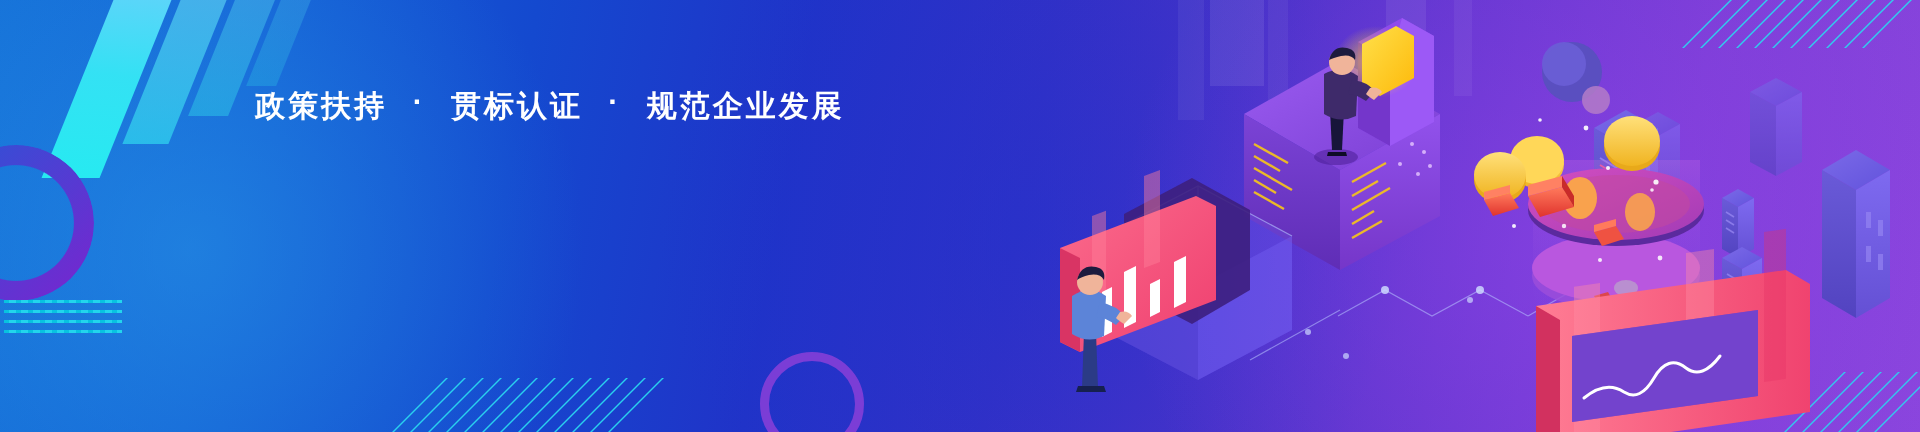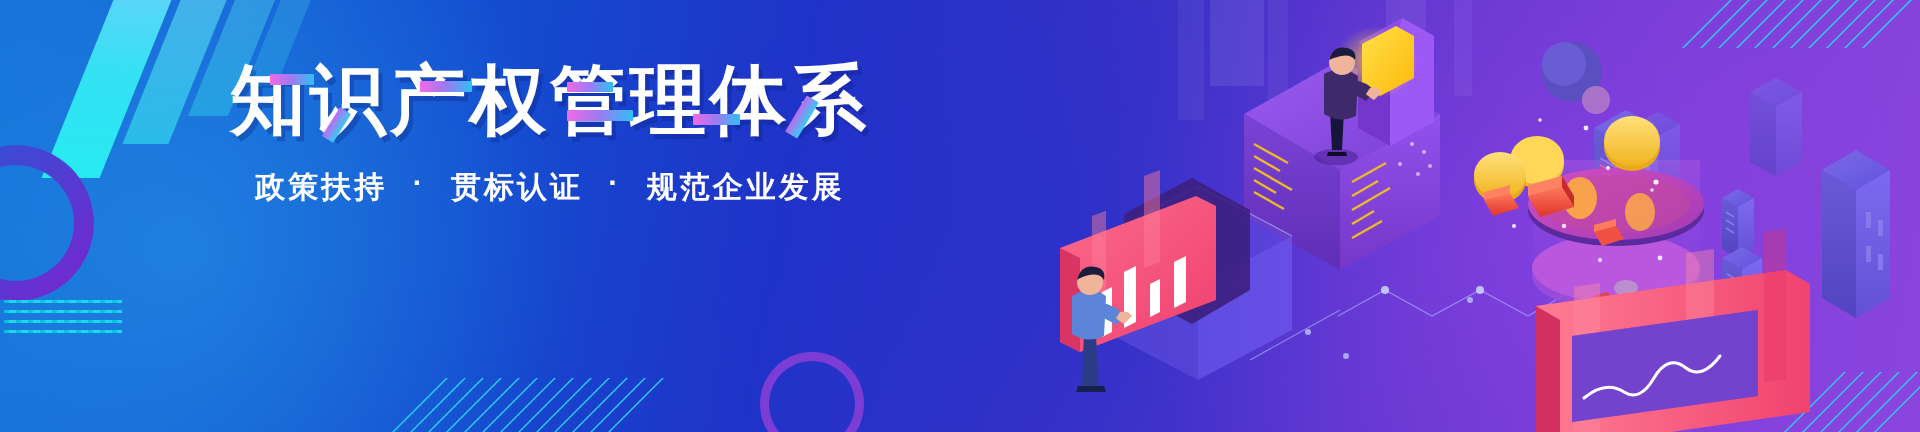--- a/index.html
+++ b/index.html
@@ -170,31 +170,20 @@
       <i style="left:166px"></i>
       <i style="left:184px"></i>
   </div>
 
   <div class="ring-bottom"></div>
 
   <div class="accent-bar"></div>
 
   <div class="textblock">
 
-    <div class="title-line title-1">
-      <span>知识产权管理体系</span>
-      
-      <span class="tslash g-pc" style="left:270px;  top:14px;  width:44px; height:11px;"></span>
-      <span class="tslash g-cp" style="left:330px;  top:48px;  width:13px; height:34px; transform:rotate(32deg);"></span>
-      <span class="tslash g-pc" style="left:420px;  top:21px;  width:52px; height:11px;"></span>
-      <span class="tslash g-pc" style="left:567px;  top:50px;  width:66px; height:11px;"></span>
-      <span class="tslash g-pc" style="left:567px;  top:22px;  width:46px; height:10px;"></span>
-      <span class="tslash g-pc" style="left:693px;  top:54px;  width:47px; height:11px;"></span>
-      <span class="tslash g-cp" style="left:795px;  top:36px;  width:14px; height:42px; transform:rotate(31deg);"></span>
-    </div>
 
 
     <div class="subtitle">
       <span>政策扶持</span>
       <span class="sep">·</span>
       <span>贯标认证</span>
       <span class="sep">·</span>
       <span>规范企业发展</span>
     </div>
   </div>

